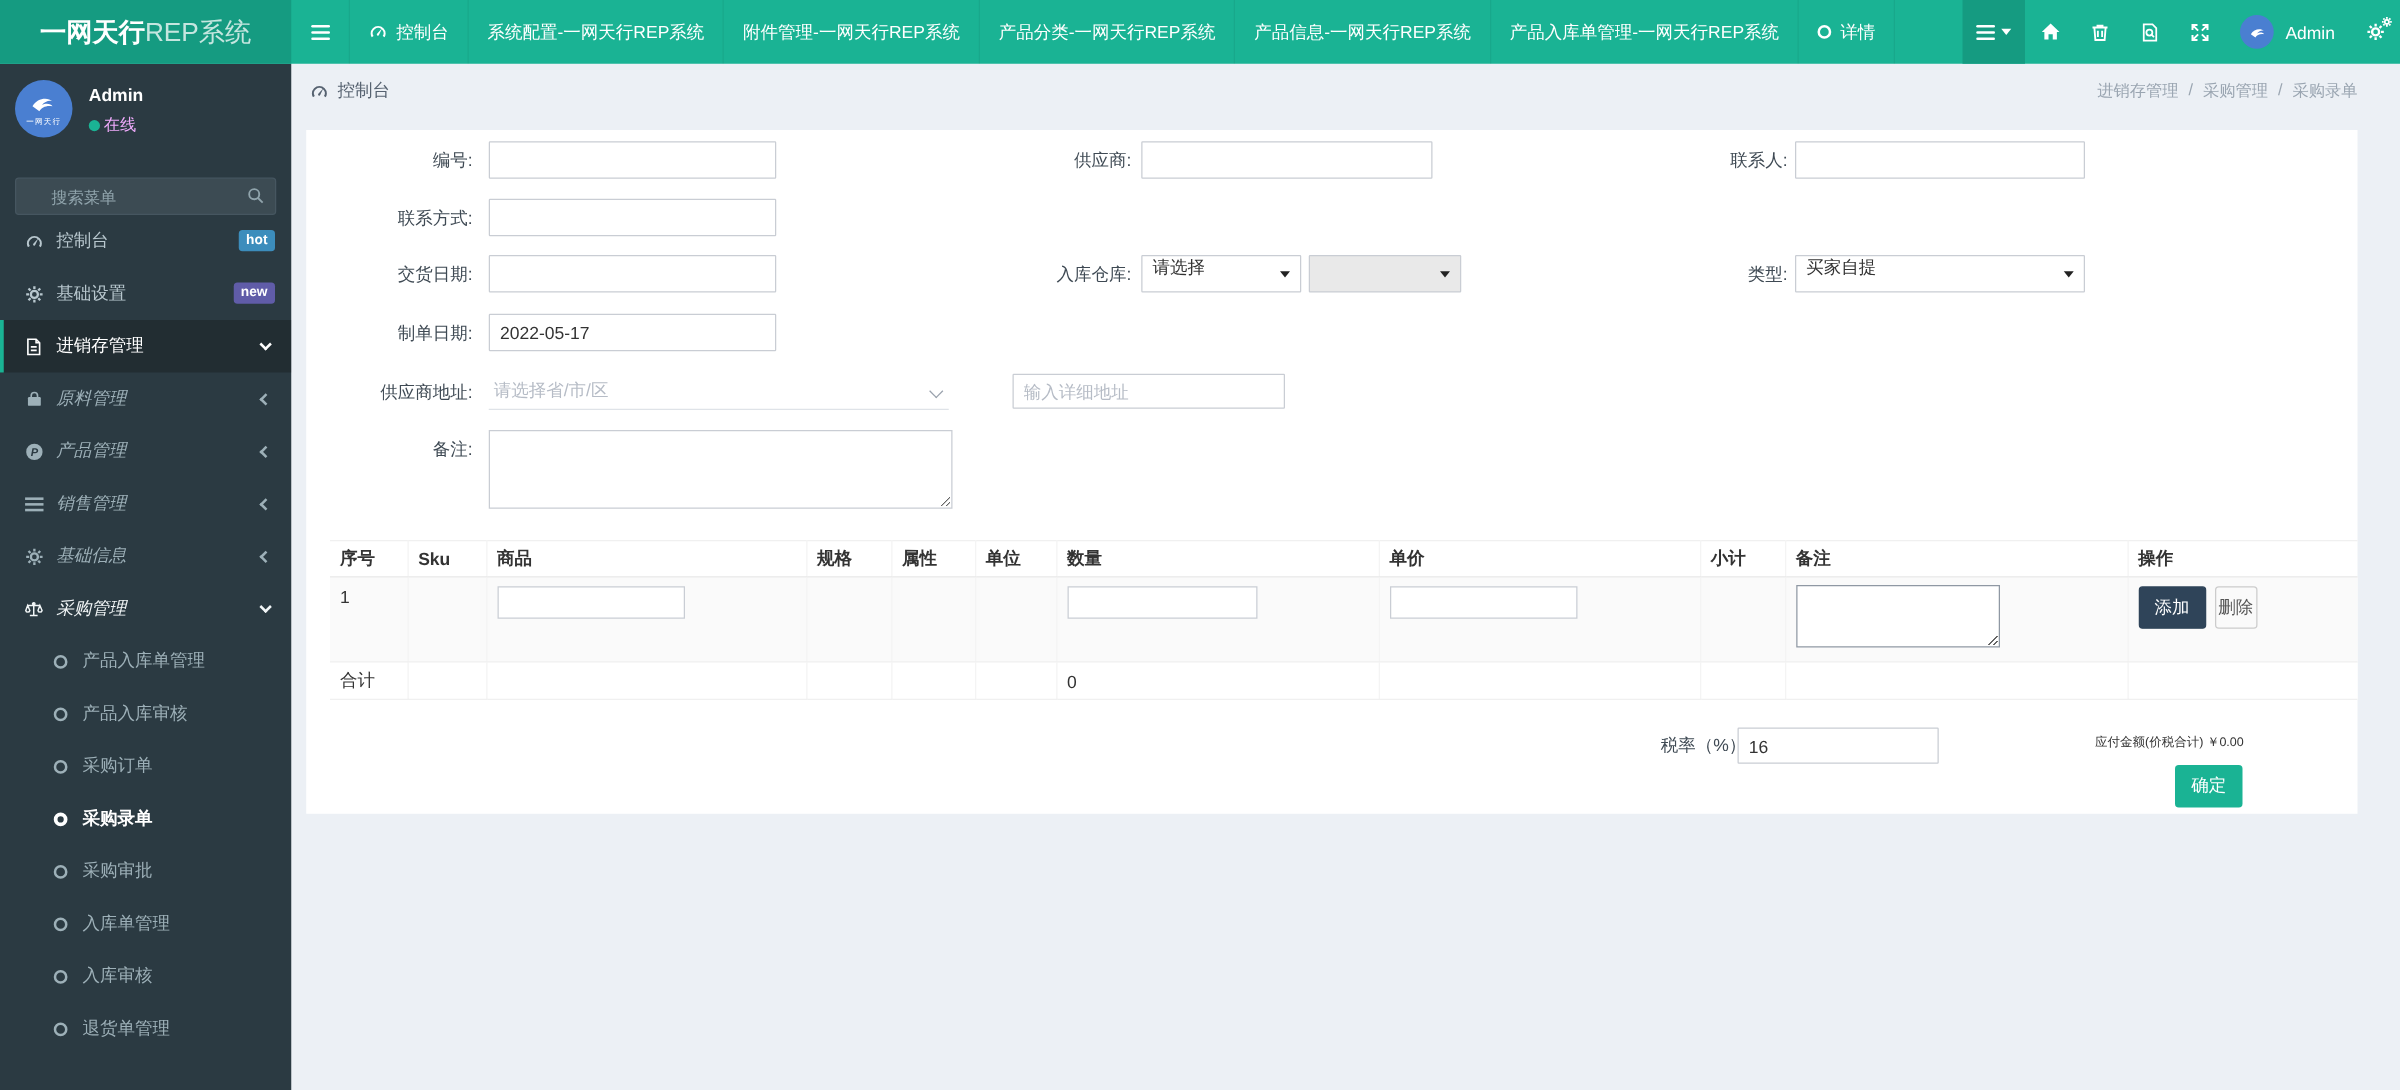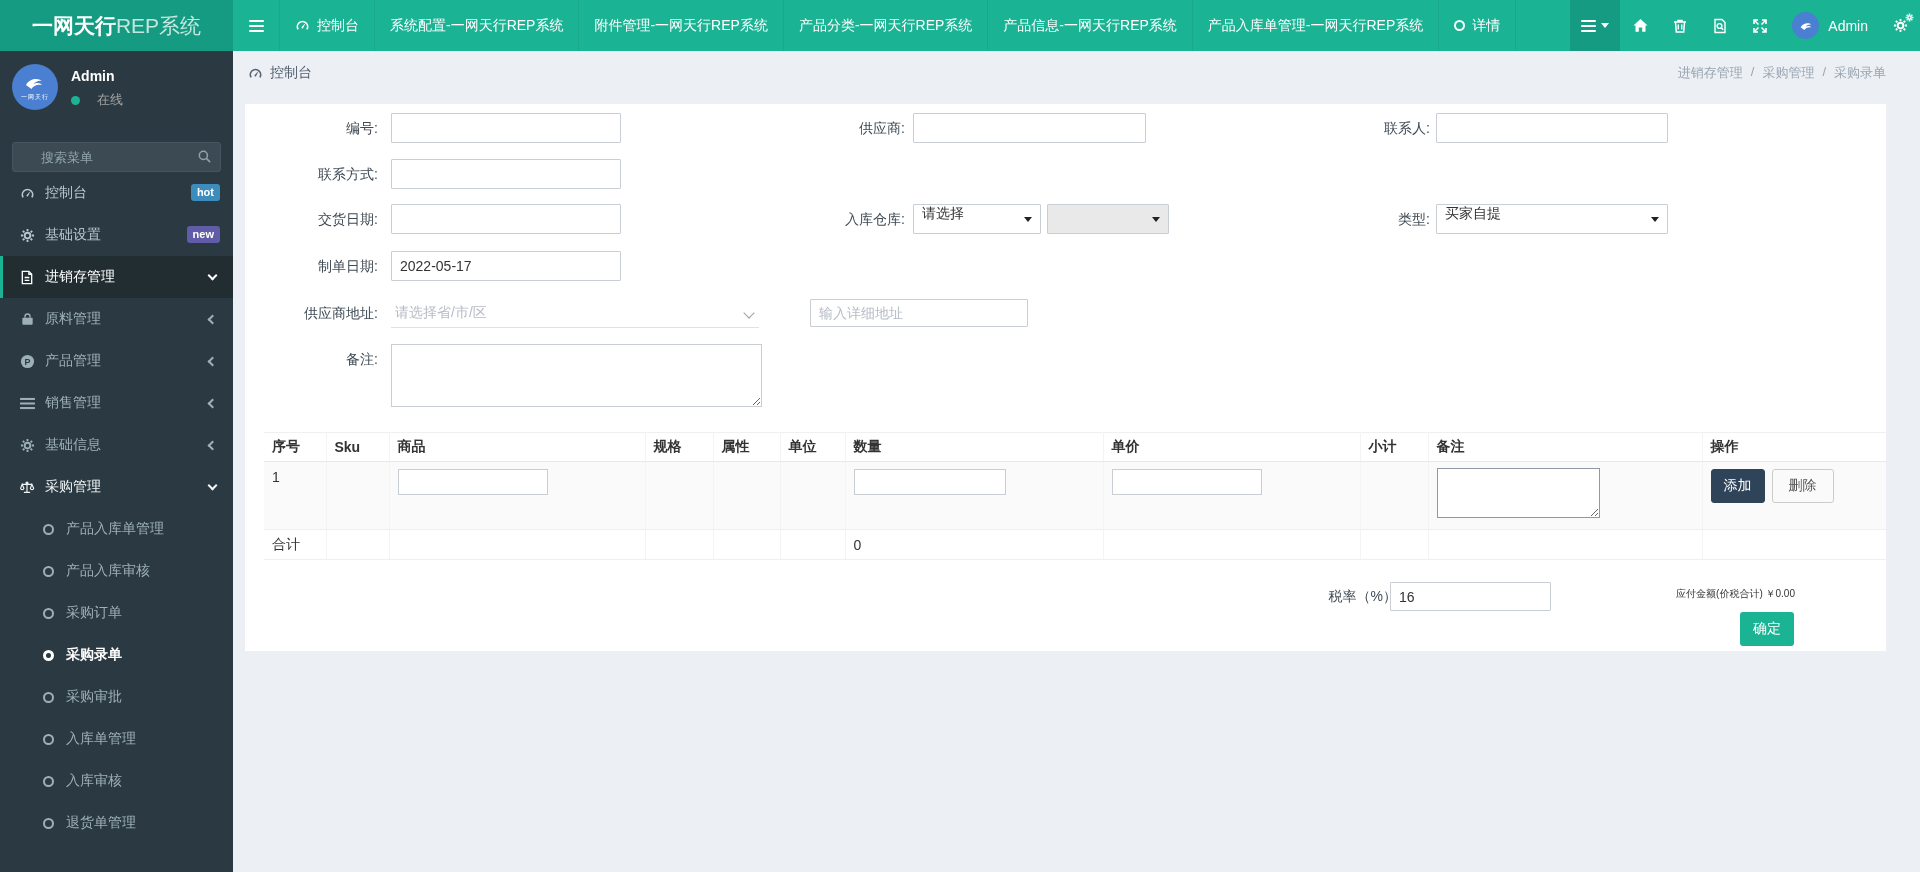--- a/index.html
+++ b/index.html
@@ -27,30 +27,30 @@
   .avatar-sm { width:27px; height:27px; border-radius:50%; background:#4a7fd1; display:flex; align-items:center; justify-content:center; overflow:hidden; }
   .gear-cluster { position:relative; font-size:17px; line-height:1; }
   .gear-cluster svg + svg { position:absolute; right:-6px; top:-5px; }
 
   
   .sidebar { position:absolute; top:51px; left:0; width:233px; bottom:0; background:#2b3a42; color:#b8c7ce; overflow:hidden; z-index:10; }
   .user-panel { display:flex; gap:13px; padding:13px 12px 20px; }
   .avatar-lg { width:46px; height:46px; border-radius:50%; background:#4a7fd1; flex-shrink:0; display:flex; flex-direction:column; align-items:center; justify-content:center; color:#fff; overflow:hidden; }
   .avatar-lg .mini { font-size:6px; letter-spacing:1px; white-space:nowrap; }
   .user-name { color:#fff; font-weight:bold; font-size:14px; margin-top:4px; }
-  .user-status { margin-top:7px; font-size:13px; color:#a3a3a3; display:flex; align-items:center; gap:17px; }
+  .user-status { margin-top:7px; font-size:13px; color:#f0abfc; display:flex; align-items:center; gap:3px; }
   .dot { width:9px; height:9px; border-radius:50%; background:#1ab394; }
   .search-box { margin:12px 12px 0; position:relative; height:30px; }
   .search-box input { width:100%; height:30px; background:#3c4b53; border:1px solid #465660; border-radius:3px; color:#eee; padding:0 30px 0 28px; font-size:13px; outline:none; }
   .search-box input::placeholder { color:#90a4ac; }
   .search-box .sic { position:absolute; right:9px; top:7px; color:#90a4ac; }
   .menu { list-style:none; font-size:14px; }
   .mi { position:relative; height:42px; display:flex; align-items:center; padding-left:16px; cursor:pointer; color:#b8c7ce; }
   .mi .ico { width:22px; display:inline-flex; justify-content:center; margin-right:7px; flex-shrink:0; }
-  .mi.l2 { color:#9db0b8; }
+  .mi.l2 { color:#9db0b8;font-style:italic; }
   .mi.l3 { padding-left:43px; color:#9db0b8; gap:12px; }
   .mi.active-parent { background:#222d32; color:#fff; border-left:3px solid #1ab394; padding-left:13px; }
   .mi.open { color:#f2f6f7; }
   .mi.current { color:#fff; font-weight:bold; }
   .badge { position:absolute; right:13px; top:12px; font-size:11px; font-weight:bold; color:#fff; padding:2px 6px; border-radius:3px; line-height:1.2; }
   .badge.hot { background:#3c8dbc; }
   .badge.new { background:#605ca8; }
   .chev { position:absolute; right:17px; width:7px; height:7px; }
   .chev.left  { border-left:2px solid currentColor; border-bottom:2px solid currentColor; transform:rotate(45deg); }
   .chev.down  { border-left:2px solid currentColor; border-bottom:2px solid currentColor; transform:rotate(-45deg); top:16px; }
@@ -81,21 +81,21 @@
   .grid th { font-weight:bold; text-align:left; padding:5px 8px; height:28px; border-top:1px solid #f0f0f0; border-bottom:1px solid #e8e8e8; border-right:1px solid #f4f4f4; white-space:nowrap; }
   .grid td { border-right:1px solid #f4f4f4; padding:7px 8px; vertical-align:top; }
   .grid th:last-child, .grid td:last-child { border-right:none; }
   tr.entry-row { background:#fafafa; height:68px; }
   tr.entry-row td { border-bottom:1px solid #f0f0f0; }
   tr.total-row { height:30px; background:#fff; }
   tr.total-row td { border-bottom:1px solid #f0f0f0; vertical-align:middle; padding:4px 8px; }
   .cell-input { height:26px; border:1px solid #c9cdd4; padding:0 6px; font-size:14px; outline:none; background:#fff; }
   .cell-area { width:163px; height:50px; border:1px solid #8f98a3; font-size:13px; padding:3px 5px; outline:none; font-family:inherit; margin-top:-1px; }
   .btn-add { background:#2f4459; color:#fff; border:1px solid #2f4459; border-radius:3px; padding:7px 12px; font-size:14px; cursor:pointer; }
-  .btn-del { background:#fafafa; color:#555; border:1px solid #ccc; border-radius:3px; padding:7px 16px; font-size:14px; margin-left:7px; cursor:pointer; }
+  .btn-del { background:#fafafa; color:#555; border:1px solid #ccc; border-radius:3px; padding:7px 2px; font-size:14px; margin-left:7px; cursor:pointer; }
 
   .payable { position:absolute; top:483px; right:91px; font-size:10px; color:#333; }
   .btn-confirm { position:absolute; top:508px; right:92px; background:#1ab394; color:#fff; border:none; border-radius:3px; padding:8px 13px; font-size:14px; cursor:pointer; }
 
   svg { display:block; }
 </style>
 </head>
 <body>
 
 <div id="app">

